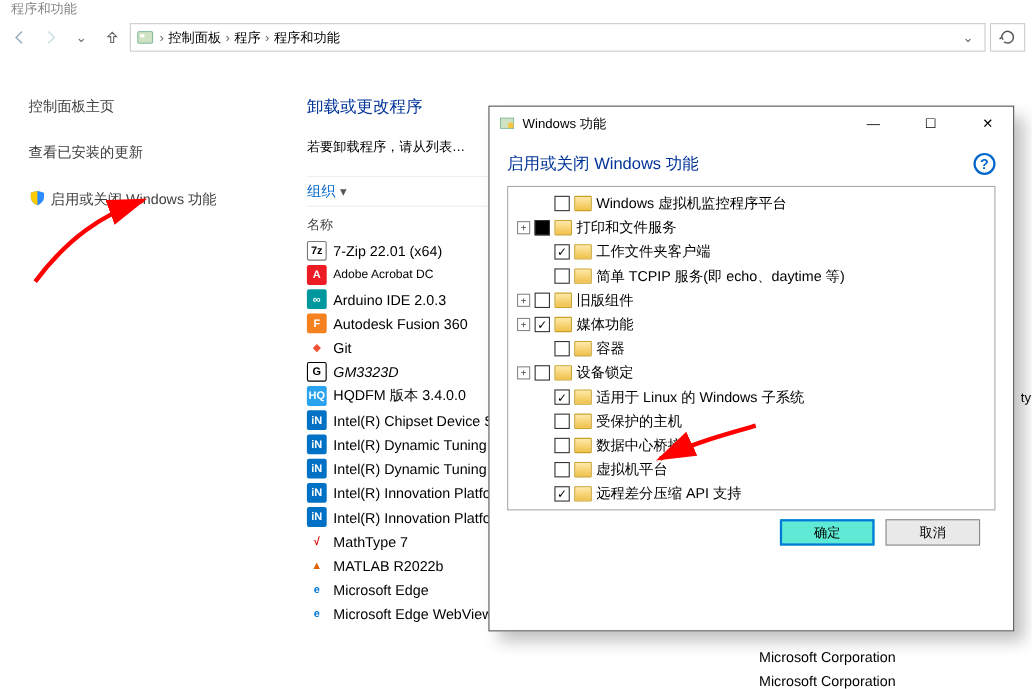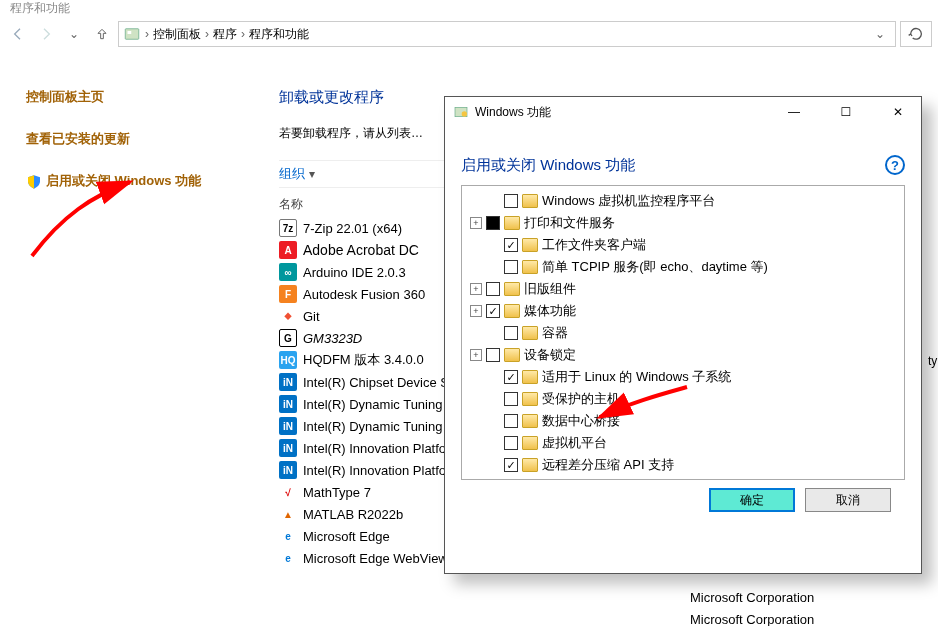--- a/index.html
+++ b/index.html
@@ -12,36 +12,36 @@
   .nav-arrow svg { width: 16px; height: 16px; }
   .breadcrumb { flex: 1; display: flex; align-items: center; height: 26px; border: 1px solid #ccc; padding: 0 4px; gap: 4px; }
   .breadcrumb .tiny-icon { width: 18px; height: 18px; }
   .bc-sep { color: #666; }
   .bc-item { color: #000; }
   .bc-dd { color: #666; margin-left: auto; margin-right: 6px; }
   .refresh { width: 32px; height: 26px; display: flex; align-items: center; justify-content: center; border: 1px solid #ccc; }
 
   .main-split { display: flex; position: absolute; top: 60px; left: 0; right: 0; bottom: 0; }
   .sidebar { width: 245px; padding: 28px 14px 14px 26px; }
-  .sidebar a { display: flex; align-items: flex-end; gap: 4px; color: #a16207; text-decoration: none; font-size: 13px; margin-bottom: 24px; font-weight: bold; }
+  .sidebar a { display: flex; align-items: flex-start; gap: 4px; color: #404040; text-decoration: none; font-size: 13px; margin-bottom: 24px; }
   .shield-icon { width: 16px; height: 16px; }
 
   .content { flex: 1; padding: 28px 20px 10px 34px; position: relative; }
   .content h2 { color: #003399; font-weight: 400; font-size: 15px; margin-bottom: 18px; }
   .content .desc { font-size: 12px; margin-bottom: 18px; }
   .toolbar { display: flex; align-items: center; padding: 4px 0; border-top: 1px solid #eee; border-bottom: 1px solid #eee; }
   .toolbar .org { color: #0066cc; font-size: 13px; }
   .toolbar .dd { color: #555; margin-left: 4px; }
   .col-head { margin: 8px 0 4px 0; color: #444; font-size: 12px; }
   .prog-list { }
   .prog-row { display: flex; align-items: center; height: 22px; gap: 6px; }
   .prog-icon { width: 18px; height: 18px; display: flex; align-items: center; justify-content: center; font-size: 10px; font-weight: bold; color: #fff; border-radius: 2px; }
 
   
-  .dialog { position: absolute; left: 444px; top: 96px; width: 478px; height: 478px; background: #fff; border: 1px solid #555; box-shadow: 10px 10px 14px rgba(0,0,0,.25); display: flex; flex-direction: column; gap: 16px; }
+  .dialog { position: absolute; left: 444px; top: 96px; width: 478px; height: 478px; background: #fff; border: 1px solid #555; box-shadow: 10px 10px 14px rgba(0,0,0,.25); display: flex; flex-direction: column; }
   .dlg-title { height: 30px; display: flex; align-items: center; padding: 0 0 0 8px; gap: 6px; font-size: 12px;}
   .dlg-title .spacer { flex: 1; }
   .dlg-btn { width: 46px; height: 30px; display: flex; align-items: center; justify-content: center; }
   .dlg-body { padding: 12px 16px 8px 16px; }
   .dlg-h { color: #003399; font-size: 15px; margin-bottom: 10px; display: flex; align-items: center; }
   .dlg-h .help { margin-left: auto; color: #0066cc; width: 20px; height: 20px; border: 2px solid #0066cc; border-radius: 50%; display: flex; align-items: center; justify-content: center; font-weight: bold; font-size: 13px;}
   .dlg-desc { font-size: 12px; line-height: 1.6; margin-bottom: 10px; }
   .tree-box { border: 1px solid #aaa; height: 295px; overflow: hidden; padding: 4px 2px; background: #fff; }
   .tree-row { display: flex; align-items: center; height: 22px; gap: 4px; font-size: 13px; }
   .tree-exp { width: 12px; height: 12px; border: 1px solid #888; display: flex; align-items: center; justify-content: center; font-size: 9px; line-height: 1; color: #444; }
@@ -125,21 +125,21 @@
       <span class="dd">▾</span>
     </div>
     <div class="col-head">名称</div>
     <div class="prog-list" id="prog-list">
         <div class="prog-row">
           <div class="prog-icon" style="background: rgb(255, 255, 255); color: rgb(0, 0, 0); border: 1px solid rgb(119, 119, 119);">7z</div>
           <span style="font-size: 13px;">7-Zip 22.01 (x64)</span>
         </div>
         <div class="prog-row">
           <div class="prog-icon" style="background: rgb(237, 28, 36); color: rgb(255, 255, 255);">A</div>
-          <span style="font-size: 14px;">Adobe Acrobat DC</span>
+          <span style="font-size: 11px;">Adobe Acrobat DC</span>
         </div>
         <div class="prog-row">
           <div class="prog-icon" style="background: rgb(0, 151, 157); color: rgb(255, 255, 255);">∞</div>
           <span style="font-size: 13px;">Arduino IDE 2.0.3</span>
         </div>
         <div class="prog-row">
           <div class="prog-icon" style="background: rgb(245, 130, 31); color: rgb(255, 255, 255);">F</div>
           <span style="font-size: 13px;">Autodesk Fusion 360</span>
         </div>
         <div class="prog-row">

